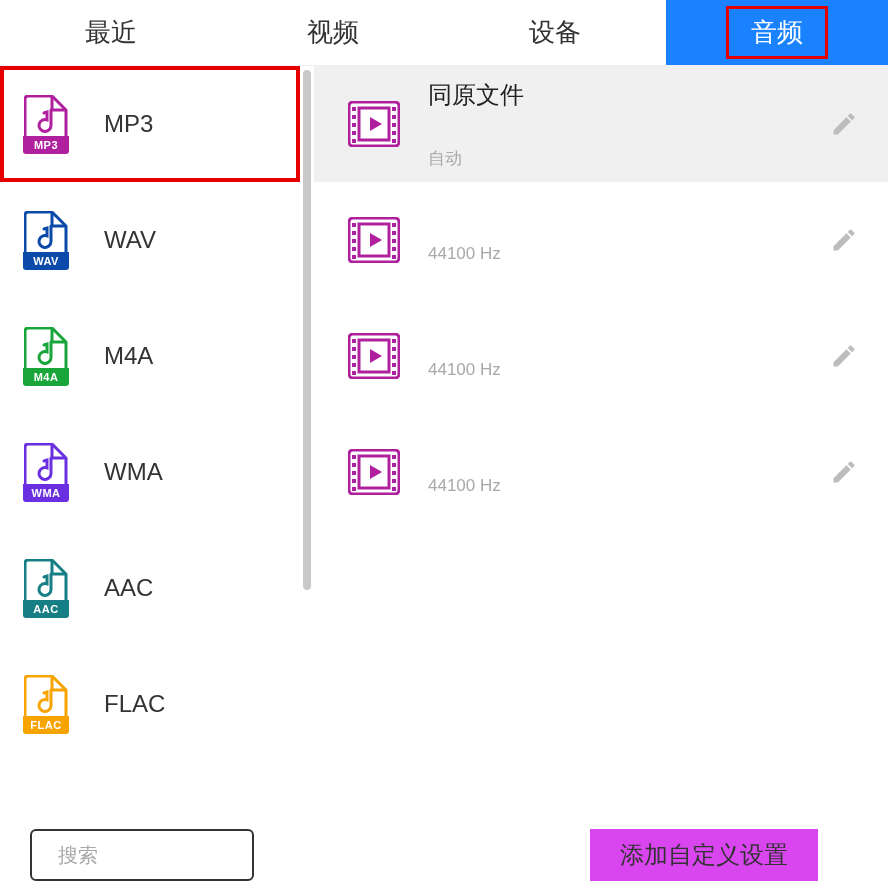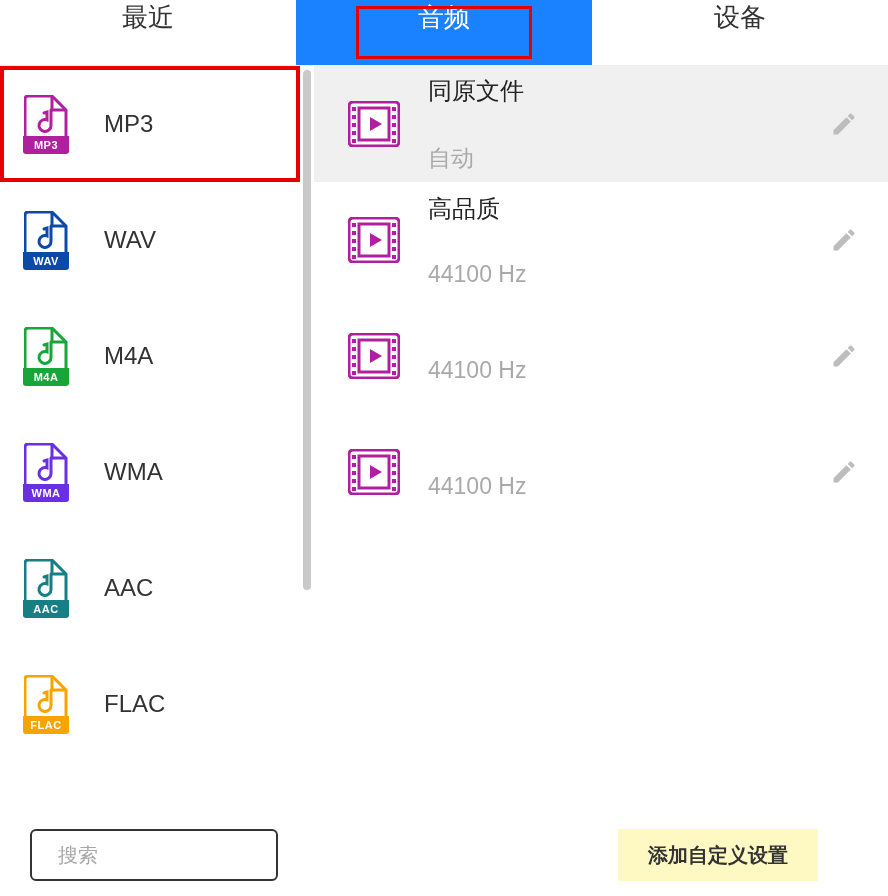--- a/index.html
+++ b/index.html
@@ -12,20 +12,21 @@
       position: relative;
     }
     .tabs {
       display: flex;
       height: 66px;
       border-bottom: 1px solid #eee;
     }
     .tab {
       flex: 1;
       display: flex;
+      align-items: center;
       justify-content: center;
       font-size: 26px;
       color: #333;
       cursor: pointer;
       position: relative;
     }
     .tab.active {
       background: #1a82ff;
       color: #fff;
     }
@@ -110,21 +111,21 @@
       flex: 1;
       display: flex;
       flex-direction: column;
       gap: 8px;
     }
     .preset-title {
       font-size: 24px;
       color: #222;
     }
     .preset-sub {
-      font-size: 23px;
+      font-size: 17px;
       color: #a9a9a9;
       margin-top: 28px;
     }
     .edit-btn {
       width: 28px;
       height: 28px;
       color: #bdbdbd;
       cursor: pointer;
     }
     .film-icon {
@@ -134,21 +135,21 @@
     .footer {
       position: absolute;
       left: 0; right: 0; bottom: 0;
       height: 74px;
       display: flex;
       align-items: center;
       padding: 0 30px 8px 30px;
       background: #fff;
     }
     .search-box {
-      width: 248px;
+      width: 224px;
       height: 52px;
       border: 2px solid #333;
       border-radius: 6px;
       display: flex;
       align-items: center;
       padding: 8px 14px;
       gap: 12px;
     }
     .search-input {
       border: none;
@@ -157,42 +158,44 @@
       color: #555;
       flex: 1;
       background: transparent;
     }
     .search-input::placeholder { color: #a7a7a7; }
     .custom-btn {
       margin-left: auto;
       margin-right: 40px;
       height: 52px;
       padding: 0 30px;
-      font-size: 20px;
+      font-size: 24px;
       color: #333;
-      background: #fef9c3;
+      background: #d946ef;
       border: none;
       cursor: pointer;
-      font-weight: bold;
     }
   </style>
 </head>
 <body>
 
 <div class="tabs">
   <div class="tab">
       <span>最近</span>
     </div>
+  <div class="tab">
+      <span>视频</span>
+    </div>
+  <div class="tab">
+      <span>设备</span>
+    </div>
   <div class="tab active">
     <span>音频</span>
     <span class="red-box"></span>
   </div>
-  <div class="tab">
-      <span>设备</span>
-    </div>
 </div>
 
 <div class="main">
   <div class="sidebar" id="sidebar">
       <div class="format-item highlighted">
         <div class="file-icon">
           <svg viewBox="0 0 44 58">
             <path d="M4 1h24l14 14v40a3 3 0 0 1-3 3H4a3 3 0 0 1-3-3V4a3 3 0 0 1 3-3z" fill="#fff" stroke="#b0209e" stroke-width="3"></path>
             <path d="M28 1v14h14" fill="none" stroke="#b0209e" stroke-width="3"></path>
             <path d="M27 15v15.5a6 6 0 1 1-4-5.66V17l-3 1" fill="none" stroke="#b0209e" stroke-width="3" stroke-linecap="round"></path>
@@ -299,21 +302,20 @@
               <rect x="4" y="30" width="4" height="4"></rect>
               <rect x="4" y="38" width="4" height="4"></rect>
               <rect x="44" y="6" width="4" height="4"></rect>
               <rect x="44" y="14" width="4" height="4"></rect>
               <rect x="44" y="22" width="4" height="4"></rect>
               <rect x="44" y="30" width="4" height="4"></rect>
               <rect x="44" y="38" width="4" height="4"></rect>
             </g>
           </svg></div>
         <div class="preset-texts">
-          <div class="preset-title">高品质</div>
           <div class="preset-sub">44100 Hz</div>
         </div>
         <div class="edit-btn"><svg viewBox="0 0 24 24" fill="currentColor">
             <path d="M3 17.25V21h3.75L17.81 9.94l-3.75-3.75L3 17.25zM20.71 7.04a1 1 0 0 0 0-1.41l-2.34-2.34a1 1 0 0 0-1.41 0l-1.83 1.83 3.75 3.75 1.83-1.83z"></path>
           </svg></div>
       </div>
       <div class="preset-item">
         <div class="film-icon"><svg viewBox="0 0 52 46">
             <rect x="1" y="1" width="50" height="44" rx="4" fill="#fff" stroke="#b0209e" stroke-width="3"></rect>
             <rect x="11" y="7" width="30" height="32" fill="#fff" stroke="#b0209e" stroke-width="3"></rect>

